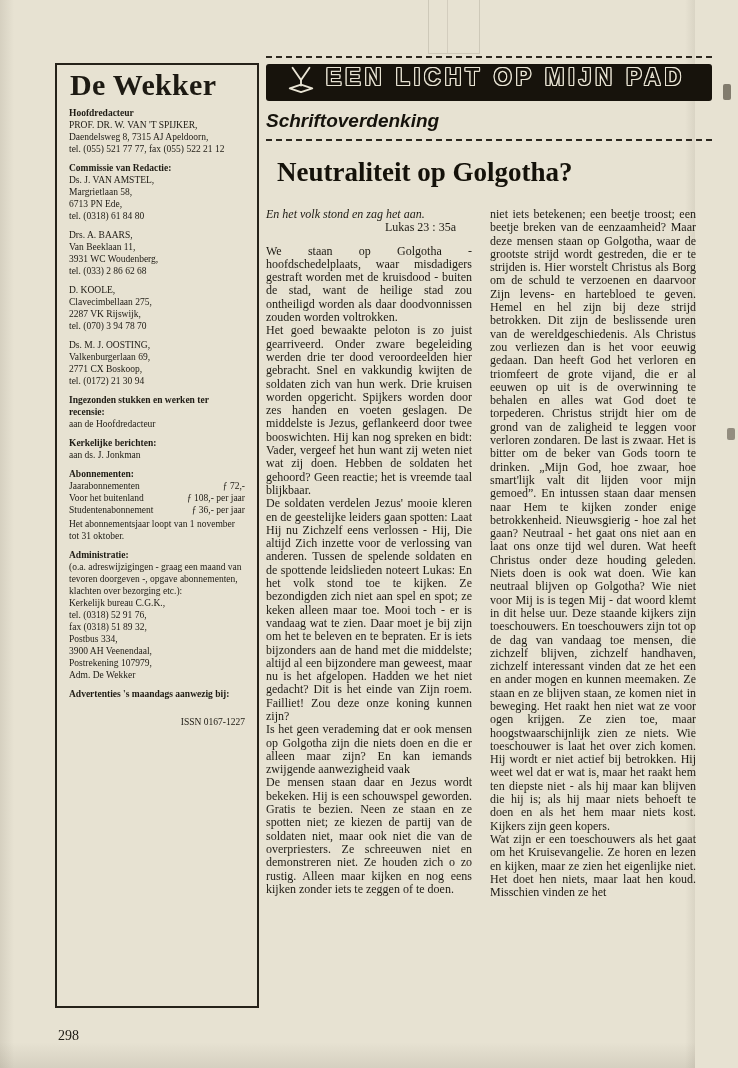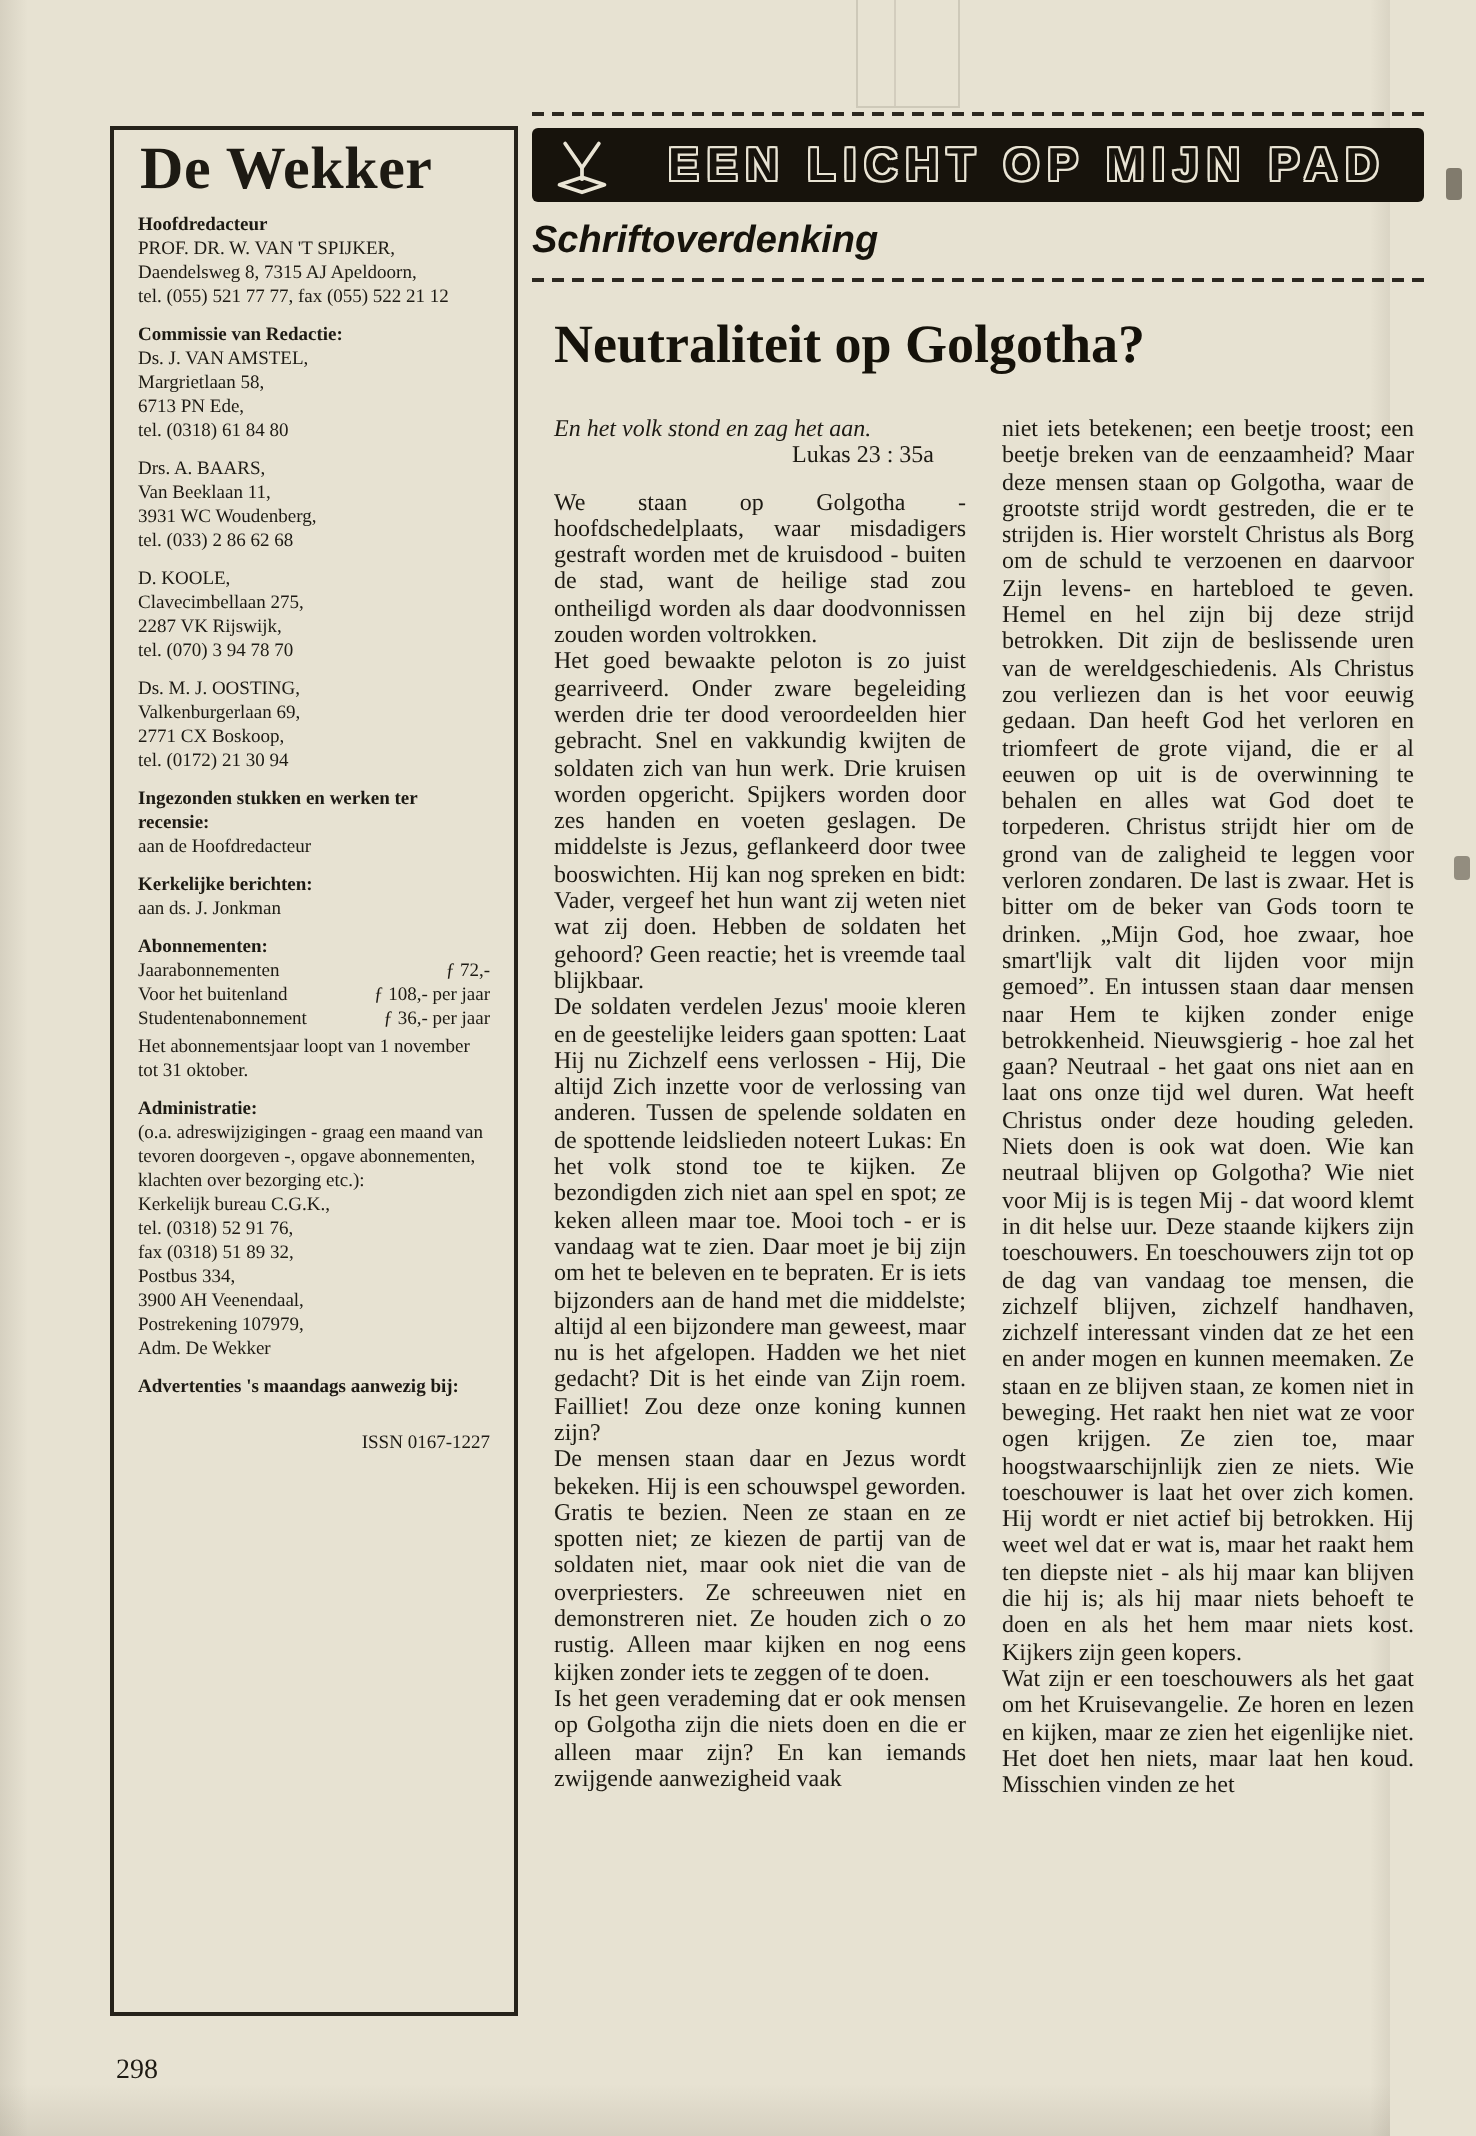--- a/index.html
+++ b/index.html
@@ -35,41 +35,41 @@
   .ab-row { display: flex; flex-wrap: wrap; }
   .ab-val { margin-left: auto; text-align: right; }
   .ab-note { margin-top: 2px; }
   .issn { margin-top: 16px; text-align: right; }
 
   
   .rightcol { position: absolute; left: 266px; top: 50px; width: 446px; }
   .dash { border-top: 2px dashed #2c2820; height: 0; margin: 6px 0; }
   .banner {
     height: 37px; background: #17130c; border-radius: 3px;
-    display: flex; align-items: center; gap: 28px; padding: 0 10px;
+    display: flex; gap: 10px; padding: 0 20px;
     margin-top: 2px;
   }
   .banner-title {
     flex: 1; font-family: "Liberation Sans", sans-serif; font-weight: bold;
     font-size: 23px; letter-spacing: 4px; white-space: nowrap;
     color: #17130c;
     text-shadow:
       -1px -1px 0 #e9e4d4, 0 -1px 0 #e9e4d4, 1px -1px 0 #e9e4d4,
       -1px 0 0 #e9e4d4, 1px 0 0 #e9e4d4,
       -1px 1px 0 #e9e4d4, 0 1px 0 #e9e4d4, 1px 1px 0 #e9e4d4;
   }
   .kicker {
     text-align: left; font-family: "Liberation Sans", sans-serif;
     font-weight: bold; font-style: italic; font-size: 19px;
     margin: 9px 2px 7px 0; color: #16130c;
   }
   .article-title {
     font-size: 27px; font-weight: bold; margin: 16px 0 20px 11px; color: #15120a;
   }
-  .cols { display: flex; gap: 18px; margin-left: 11px; width: 430px; justify-content: center; }
+  .cols { display: flex; gap: 18px; width: 430px; justify-content: center; }
   .col { width: 206px; font-size: 12px; line-height: 13.3px; text-align: justify;
          hyphens: auto; -webkit-hyphens: auto; }
   .col p { margin: 0; }
   .lead { font-style: italic; }
   .lead-ref { text-align: right; padding-right: 16px; margin-bottom: 10px !important; }
 
   .pagenum { position: absolute; left: 58px; top: 1028px; font-size: 14px; }
 
   
   .ghost {
@@ -193,22 +193,22 @@
 
     <h2 class="article-title">Neutraliteit op Golgotha?</h2>
 
     <div class="cols">
       <div class="col">
         <p class="lead">En het volk stond en zag het aan.</p>
         <p class="lead-ref">Lukas 23 : 35a</p>
         <p>We staan op Golgotha - hoofdschedelplaats, waar misdadigers gestraft worden met de kruisdood - buiten de stad, want de heilige stad zou ontheiligd worden als daar doodvonnissen zouden worden voltrokken.</p>
         <p>Het goed bewaakte peloton is zo juist gearriveerd. Onder zware begeleiding werden drie ter dood veroordeelden hier gebracht. Snel en vakkundig kwijten de soldaten zich van hun werk. Drie kruisen worden opgericht. Spijkers worden door zes handen en voeten geslagen. De middelste is Jezus, geflankeerd door twee booswichten. Hij kan nog spreken en bidt: Vader, vergeef het hun want zij weten niet wat zij doen. Hebben de soldaten het gehoord? Geen reactie; het is vreemde taal blijkbaar.</p>
         <p>De soldaten verdelen Jezus' mooie kleren en de geestelijke leiders gaan spotten: Laat Hij nu Zichzelf eens verlossen - Hij, Die altijd Zich inzette voor de verlossing van anderen. Tussen de spelende soldaten en de spottende leidslieden noteert Lukas: En het volk stond toe te kijken. Ze bezondigden zich niet aan spel en spot; ze keken alleen maar toe. Mooi toch - er is vandaag wat te zien. Daar moet je bij zijn om het te beleven en te bepraten. Er is iets bijzonders aan de hand met die middelste; altijd al een bijzondere man geweest, maar nu is het afgelopen. Hadden we het niet gedacht? Dit is het einde van Zijn roem. Failliet! Zou deze onze koning kunnen zijn?</p>
+        <p>Is het geen verademing dat er ook mensen op Golgotha zijn die niets doen en die er alleen maar zijn? En kan iemands zwijgende aanwezigheid vaak</p>
         <p>De mensen staan daar en Jezus wordt bekeken. Hij is een schouwspel geworden. Gratis te bezien. Neen ze staan en ze spotten niet; ze kiezen de partij van de soldaten niet, maar ook niet die van de overpriesters. Ze schreeuwen niet en demonstreren niet. Ze houden zich o zo rustig. Alleen maar kijken en nog eens kijken zonder iets te zeggen of te doen.</p>
-        <p>Is het geen verademing dat er ook mensen op Golgotha zijn die niets doen en die er alleen maar zijn? En kan iemands zwijgende aanwezigheid vaak</p>
       </div>
       <div class="col">
         <p>niet iets betekenen; een beetje troost; een beetje breken van de eenzaamheid? Maar deze mensen staan op Golgotha, waar de grootste strijd wordt gestreden, die er te strijden is. Hier worstelt Christus als Borg om de schuld te verzoenen en daarvoor Zijn levens- en hartebloed te geven. Hemel en hel zijn bij deze strijd betrokken. Dit zijn de beslissende uren van de wereldgeschiedenis. Als Christus zou verliezen dan is het voor eeuwig gedaan. Dan heeft God het verloren en triomfeert de grote vijand, die er al eeuwen op uit is de overwinning te behalen en alles wat God doet te torpederen. Christus strijdt hier om de grond van de zaligheid te leggen voor verloren zondaren. De last is zwaar. Het is bitter om de beker van Gods toorn te drinken. „Mijn God, hoe zwaar, hoe smart'lijk valt dit lijden voor mijn gemoed”. En intussen staan daar mensen naar Hem te kijken zonder enige betrokkenheid. Nieuwsgierig - hoe zal het gaan? Neutraal - het gaat ons niet aan en laat ons onze tijd wel duren. Wat heeft Christus onder deze houding geleden. Niets doen is ook wat doen. Wie kan neutraal blijven op Golgotha? Wie niet voor Mij is is tegen Mij - dat woord klemt in dit helse uur. Deze staande kijkers zijn toeschouwers. En toeschouwers zijn tot op de dag van vandaag toe mensen, die zichzelf blijven, zichzelf handhaven, zichzelf interessant vinden dat ze het een en ander mogen en kunnen meemaken. Ze staan en ze blijven staan, ze komen niet in beweging. Het raakt hen niet wat ze voor ogen krijgen. Ze zien toe, maar hoogstwaarschijnlijk zien ze niets. Wie toeschouwer is laat het over zich komen. Hij wordt er niet actief bij betrokken. Hij weet wel dat er wat is, maar het raakt hem ten diepste niet - als hij maar kan blijven die hij is; als hij maar niets behoeft te doen en als het hem maar niets kost. Kijkers zijn geen kopers.</p>
         <p>Wat zijn er een toeschouwers als het gaat om het Kruisevangelie. Ze horen en lezen en kijken, maar ze zien het eigenlijke niet. Het doet hen niets, maar laat hen koud. Misschien vinden ze het</p>
       </div>
     </div>
   </div>
 
   <div class="pagenum">298</div>
 </div>

